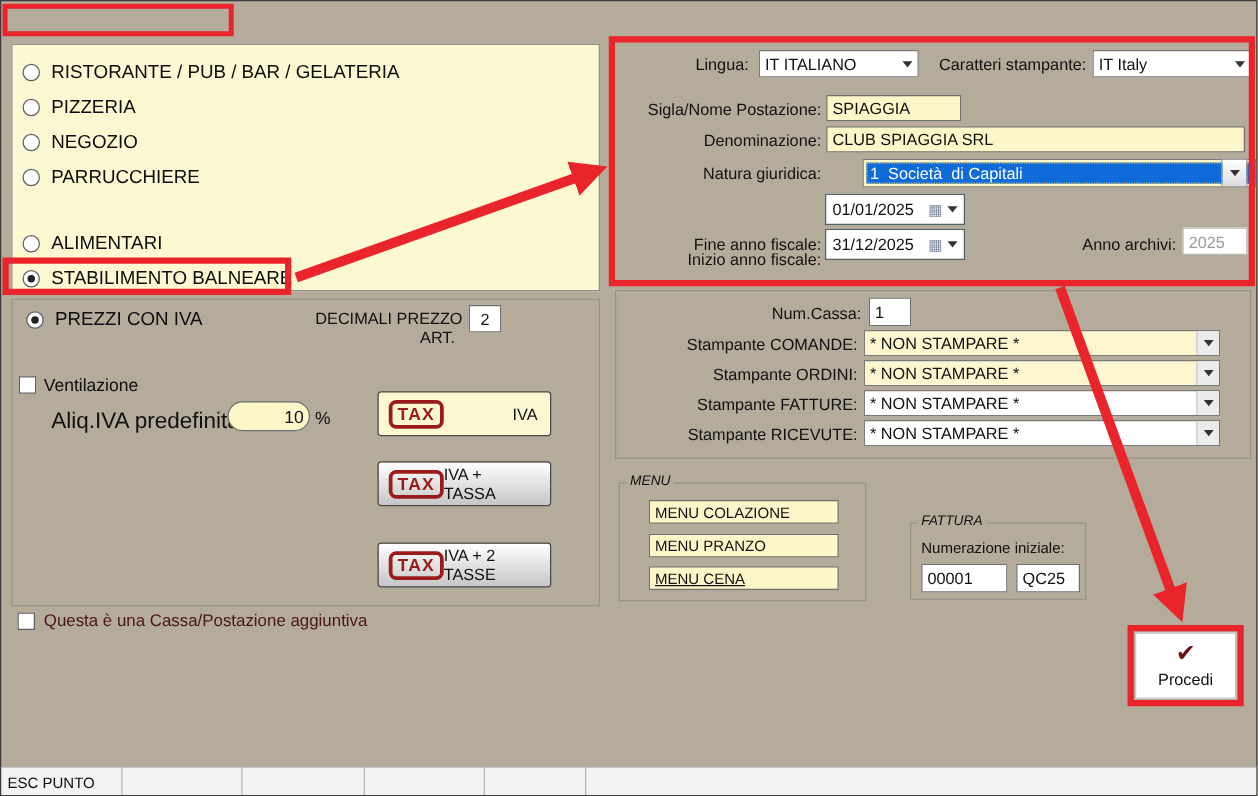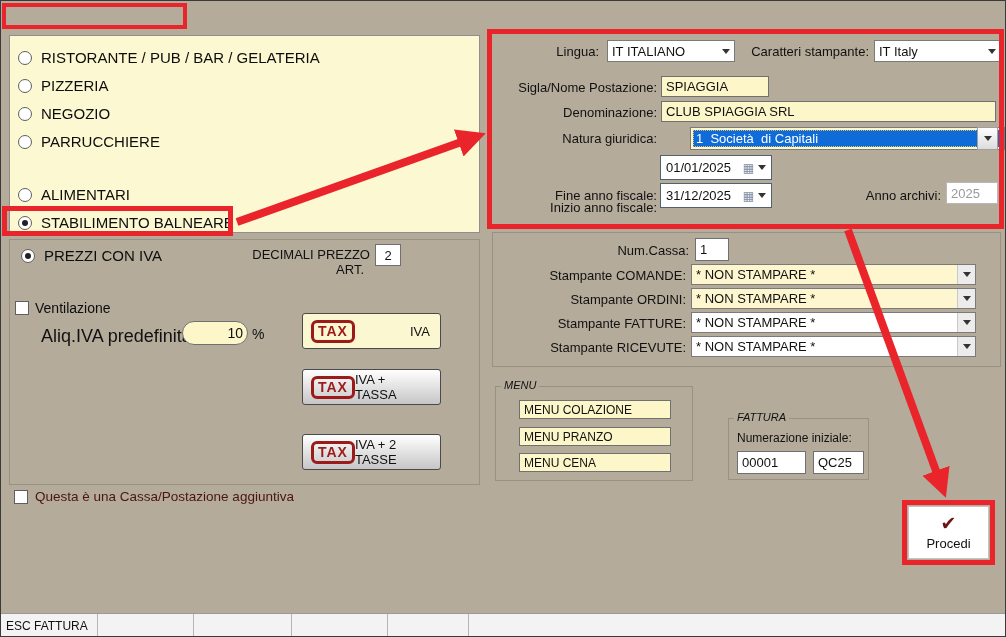--- a/index.html
+++ b/index.html
@@ -221,36 +221,36 @@
     <span class="btn">
         <span class="tri"></span>
       </span>
   </div>
 
   <div class="groupbox" style="left:494px; top:385px; width:198px; height:95px;">
     <span class="legend">MENU</span>
   </div>
   <div class="inp yellow" style="left:518px; top:399px; width:152px; height:19px; font-size:12px;">MENU COLAZIONE</div>
   <div class="inp yellow" style="left:518px; top:426px; width:152px; height:19px; font-size:12px;">MENU PRANZO</div>
-  <div class="inp yellow" style="left:518px; top:452px; width:152px; height:19px; font-size:12px;">MENU CENA</div>
+  <div class="inp yellow" style="left:518px; top:452px; width:152px; height:19px; font-size:12px;text-decoration:underline;">MENU CENA</div>
 
   <div class="groupbox" style="left:727px; top:417px; width:141px; height:62px;">
     <span class="legend">FATTURA</span>
   </div>
   <span class="lbl" style="left:736px; top:430px; width:130px; text-align:left; font-size:12px;">Numerazione iniziale:</span>
   <div class="inp" style="left:736px; top:450px; width:69px; height:23px;">00001</div>
   <div class="inp" style="left:812px; top:450px; width:51px; height:23px;">QC25</div>
 
   <div class="procedi">
     <span class="chk">✔</span>
     <span class="ptxt">Procedi</span>
   </div>
 
   <div class="statusbar">
-    <div class="cell" style="width:97px;">ESC FATTURA</div>
+    <div class="cell" style="width:97px;">ESC PUNTO</div>
     <div class="cell" style="width:96px;"></div>
     <div class="cell" style="width:98px;"></div>
     <div class="cell" style="width:96px;"></div>
     <div class="cell" style="width:81px;"></div>
     <div class="cell" style="flex:1; border-right:none;"></div>
   </div>
 
   <div class="annot title-box"></div>
   <div class="annot stab-box"></div>
   <div class="annot panel-box"></div>

